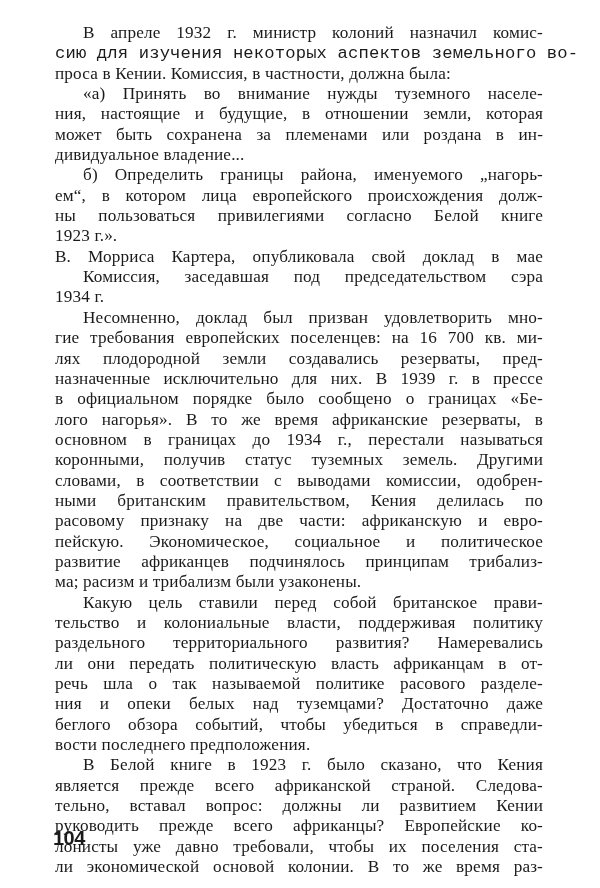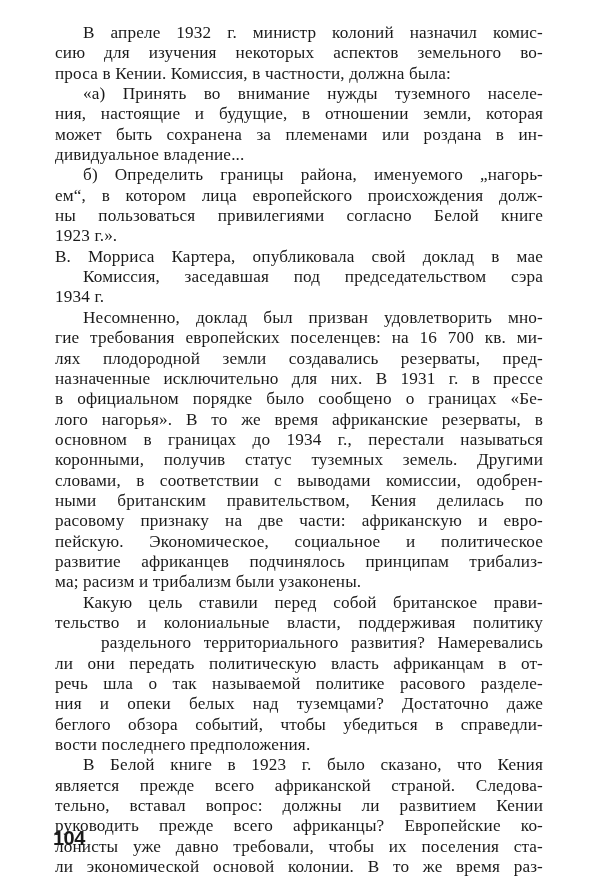--- a/index.html
+++ b/index.html
@@ -35,21 +35,21 @@
     letter-spacing: -0.5px;
     text-align: center;
   }
 </style>
 </head>
 <body>
 
 <div class="page" id="page-body">
     <div>
       <div class="line indent"><span style="white-space: nowrap;">В апреле 1932 г. министр колоний назначил комис-</span></div>
-      <div class="line"><span style="white-space: nowrap;">сию для изучения некоторых аспектов земельного во-</span></div>
+      <div class="line"><span style="white-space: nowrap; font-family: Liberation Mono, monospace;">сию для изучения некоторых аспектов земельного во-</span></div>
       <div class="line last">проса в Кении. Комиссия, в частности, должна была:</div>
     </div>
     <div>
       <div class="line indent"><span style="white-space: nowrap;">«а) Принять во внимание нужды туземного населе-</span></div>
       <div class="line"><span style="white-space: nowrap;">ния, настоящие и будущие, в отношении земли, которая</span></div>
       <div class="line"><span style="white-space: nowrap;">может быть сохранена за племенами или роздана в ин-</span></div>
       <div class="line last">дивидуальное владение...</div>
     </div>
     <div>
       <div class="line indent"><span style="white-space: nowrap;">б) Определить границы района, именуемого „нагорь-</span></div>
@@ -59,36 +59,36 @@
     </div>
     <div>
       <div class="line"><span style="white-space: nowrap;">В. Морриса Картера, опубликовала свой доклад в мае</span></div>
       <div class="line indent"><span style="white-space: nowrap;">Комиссия, заседавшая под председательством сэра</span></div>
       <div class="line last">1934 г.</div>
     </div>
     <div>
       <div class="line indent"><span style="white-space: nowrap;">Несомненно, доклад был призван удовлетворить мно-</span></div>
       <div class="line"><span style="white-space: nowrap;">гие требования европейских поселенцев: на 16 700 кв. ми-</span></div>
       <div class="line"><span style="white-space: nowrap;">лях плодородной земли создавались резерваты, пред-</span></div>
-      <div class="line"><span style="white-space: nowrap;">назначенные исключительно для них. В 1931 г. в прессе</span></div>
+      <div class="line"><span style="white-space: nowrap;">назначенные исключительно для них. В 1939 г. в прессе</span></div>
       <div class="line"><span style="white-space: nowrap;">в официальном порядке было сообщено о границах «Бе-</span></div>
       <div class="line"><span style="white-space: nowrap;">лого нагорья». В то же время африканские резерваты, в</span></div>
       <div class="line"><span style="white-space: nowrap;">основном в границах до 1934 г., перестали называться</span></div>
       <div class="line"><span style="white-space: nowrap;">коронными, получив статус туземных земель. Другими</span></div>
       <div class="line"><span style="white-space: nowrap;">словами, в соответствии с выводами комиссии, одобрен-</span></div>
       <div class="line"><span style="white-space: nowrap;">ными британским правительством, Кения делилась по</span></div>
       <div class="line"><span style="white-space: nowrap;">расовому признаку на две части: африканскую и евро-</span></div>
       <div class="line"><span style="white-space: nowrap;">пейскую. Экономическое, социальное и политическое</span></div>
       <div class="line"><span style="white-space: nowrap;">развитие африканцев подчинялось принципам трибализ-</span></div>
       <div class="line last">ма; расизм и трибализм были узаконены.</div>
     </div>
     <div>
       <div class="line indent"><span style="white-space: nowrap;">Какую цель ставили перед собой британское прави-</span></div>
       <div class="line"><span style="white-space: nowrap;">тельство и колониальные власти, поддерживая политику</span></div>
-      <div class="line"><span style="white-space: nowrap; margin-left: 46px;">раздельного территориального развития? Намеревались</span></div>
+      <div class="line"><span style="white-space: nowrap;">раздельного территориального развития? Намеревались</span></div>
       <div class="line"><span style="white-space: nowrap;">ли они передать политическую власть африканцам в от-</span></div>
       <div class="line"><span style="white-space: nowrap;">речь шла о так называемой политике расового разделе-</span></div>
       <div class="line"><span style="white-space: nowrap;">ния и опеки белых над туземцами? Достаточно даже</span></div>
       <div class="line"><span style="white-space: nowrap;">беглого обзора событий, чтобы убедиться в справедли-</span></div>
       <div class="line last">вости последнего предположения.</div>
     </div>
     <div>
       <div class="line indent"><span style="white-space: nowrap;">В Белой книге в 1923 г. было сказано, что Кения</span></div>
       <div class="line"><span style="white-space: nowrap; font-family: Liberation Serif, serif;">является прежде всего африканской страной. Следова-</span></div>
       <div class="line"><span style="white-space: nowrap;">тельно, вставал вопрос: должны ли развитием Кении</span></div>

